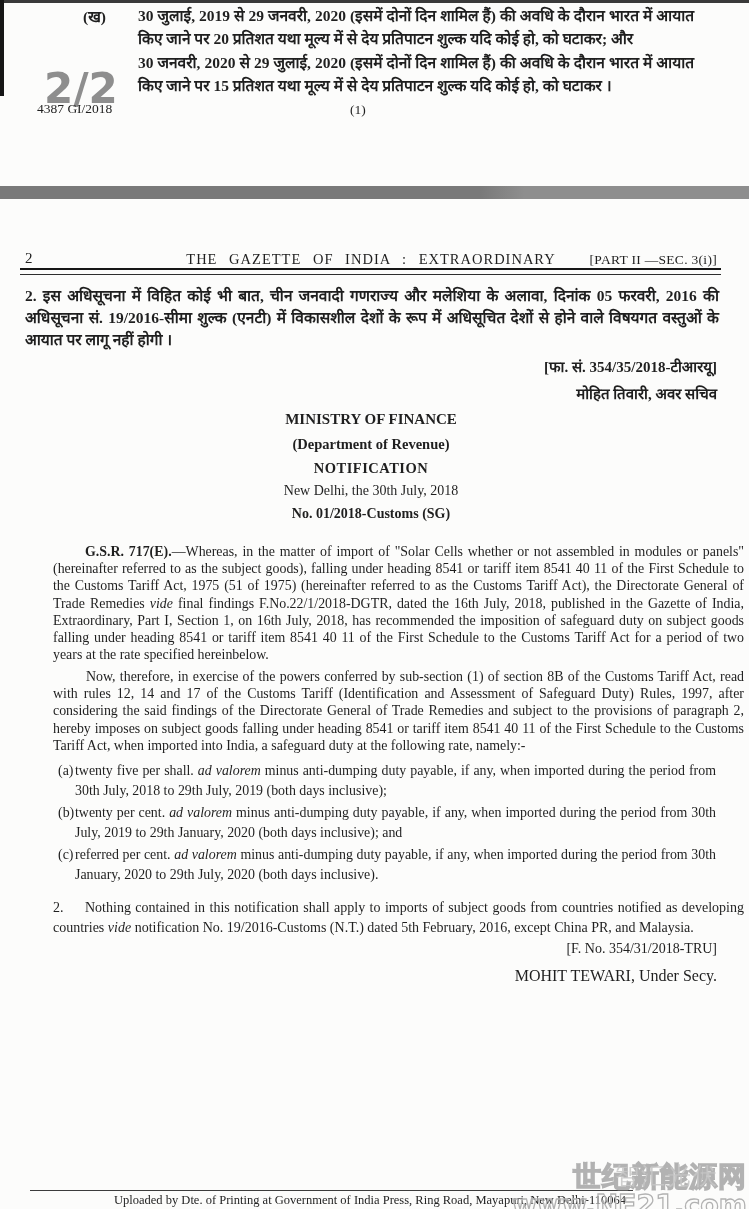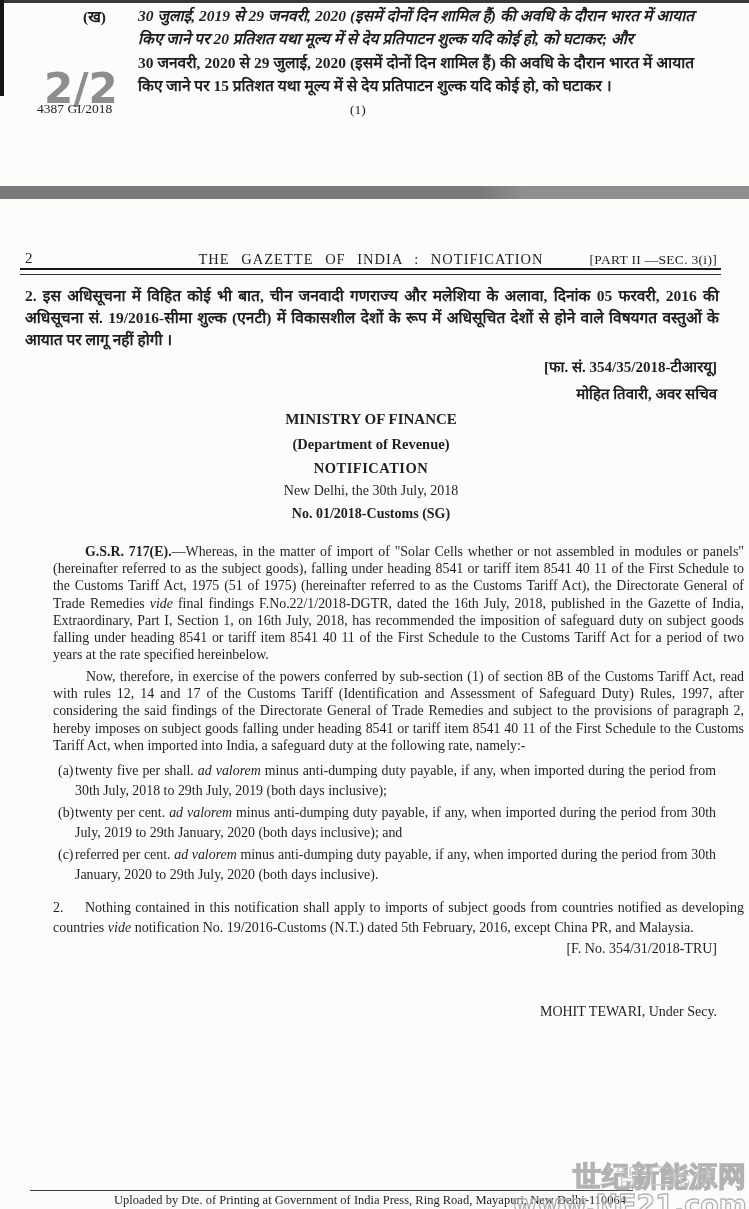--- a/index.html
+++ b/index.html
@@ -13,21 +13,21 @@
     overflow:hidden;
   }
   
   .top-edge{position:absolute;top:0;left:0;width:749px;height:3px;background:#3a3a3a;}
   .left-bar{position:absolute;top:0;left:0;width:4px;height:96px;background:#161616;}
   .band{
     position:absolute;top:186px;left:0;width:749px;height:13px;
     background:linear-gradient(to right,#797979 0%,#797979 64%,#8e8e8e 70%,#8e8e8e 100%);
   }
   .clause-b-marker{position:absolute;left:83px;top:5px;font-size:15.5px;font-weight:600;}
-  .clause-b-text{position:absolute;left:138px;top:5px;width:556px;text-align:justify;font-size:15.5px;line-height:22.5px;font-weight:600;font-style:italic;}
+  .clause-b-text{position:absolute;left:138px;top:5px;width:556px;text-align:justify;font-size:15.5px;line-height:22.5px;font-weight:600;}
   .clause-c-text{position:absolute;left:138px;top:52px;width:556px;text-align:justify;font-size:15.5px;line-height:22.5px;font-weight:600;}
   .page-indicator{
     position:absolute;left:44px;top:48px;
     font-family:"DejaVu Sans","Liberation Sans",sans-serif;
     font-size:42px;font-weight:700;color:#8e8e8e;letter-spacing:0px;margin-top:16px;
   }
   .print-code{position:absolute;left:37px;top:101px;font-size:13.5px;}
   .prev-page-number{position:absolute;left:350px;top:102px;font-size:13.5px;}
   
   .gz-page{position:absolute;left:25px;top:250px;font-size:15px;}
@@ -50,21 +50,21 @@
   
   .body{position:absolute;left:41px;width:691px;margin:12px;font-size:13.9px;line-height:17.2px;text-align:justify;}
   .gsr{top:531px;text-indent:32px;}
   .operative{top:656px;text-indent:33px;}
   .rates{position:absolute;left:25px;top:761px;width:691px;}
   .rate-item{position:relative;margin:0 0 3px 0;padding-left:50px;font-size:13.9px;line-height:19.5px;text-align:justify;box-sizing:border-box;}
   .rate-marker{position:absolute;left:33px;top:0;}
   .para2{top:886px;font-size:14px;line-height:20px;}
   .p2num{display:inline-block;width:32px;}
   .file-en{top:941px;font-size:14px;}
-  .sign-en{top:967px;font-size:14px;margin-top:37px;}
+  .sign-en{top:967px;font-size:16px;}
   
   .footer-rule{position:absolute;top:1190px;left:30px;width:603px;border-top:1.5px solid #3c3c3c;}
   .footer-text{position:absolute;top:1193px;left:25px;width:690px;text-align:center;font-size:12.5px;color:#242424;}
   
   .wm{
     position:absolute;right:2px;top:1147px;text-align:right;
     font-family:"DejaVu Sans","Liberation Sans",sans-serif;font-weight:700;
     color:rgba(255,255,255,0.05);
     -webkit-text-stroke:1.3px #b2b2b2;
     line-height:1.0;
@@ -93,21 +93,21 @@
 
   <div class="page-indicator">2/2</div>
   <div class="clause-c-text">30 जनवरी, 2020 से 29 जुलाई, 2020 (इसमें दोनों दिन शामिल हैं) की  अवधि के दौरान भारत में आयात किए जाने पर 15 प्रतिशत यथा मूल्य में से देय प्रतिपाटन शुल्क यदि कोई हो, को घटाकर ।</div>
 
   <div class="print-code">4387 GI/2018</div>
   <div class="prev-page-number">(1)</div>
 
   <div class="band"></div>
 
   <span class="gz-page">2</span>
-  <div class="gz-title">THE GAZETTE OF INDIA : NOTIFICATION</div>
+  <div class="gz-title">THE GAZETTE OF INDIA : EXTRAORDINARY</div>
   <div class="gz-part">[PART II —SEC. 3(i)]</div>
   <div class="header-rule"></div>
 
   <div class="hindi-para">2.  इस अधिसूचना में विहित कोई भी बात, चीन जनवादी गणराज्य और मलेशिया के अलावा, दिनांक 05 फरवरी, 2016 की अधिसूचना सं. 19/2016-सीमा शुल्क (एनटी) में विकासशील देशों के रूप में अधिसूचित देशों से होने वाले विषयगत वस्तुओं के आयात पर लागू नहीं होगी ।</div>
   <div class="right-line hindi-file">[फा. सं. 354/35/2018-टीआरयू]</div>
   <div class="right-line hindi-sign">मोहित तिवारी, अवर सचिव</div>
 
   <div class="center h-ministry bold">MINISTRY OF FINANCE</div>
   <div class="center h-notif bold">NOTIFICATION</div>
   <div class="center h-dept bold">(Department of Revenue)</div>

